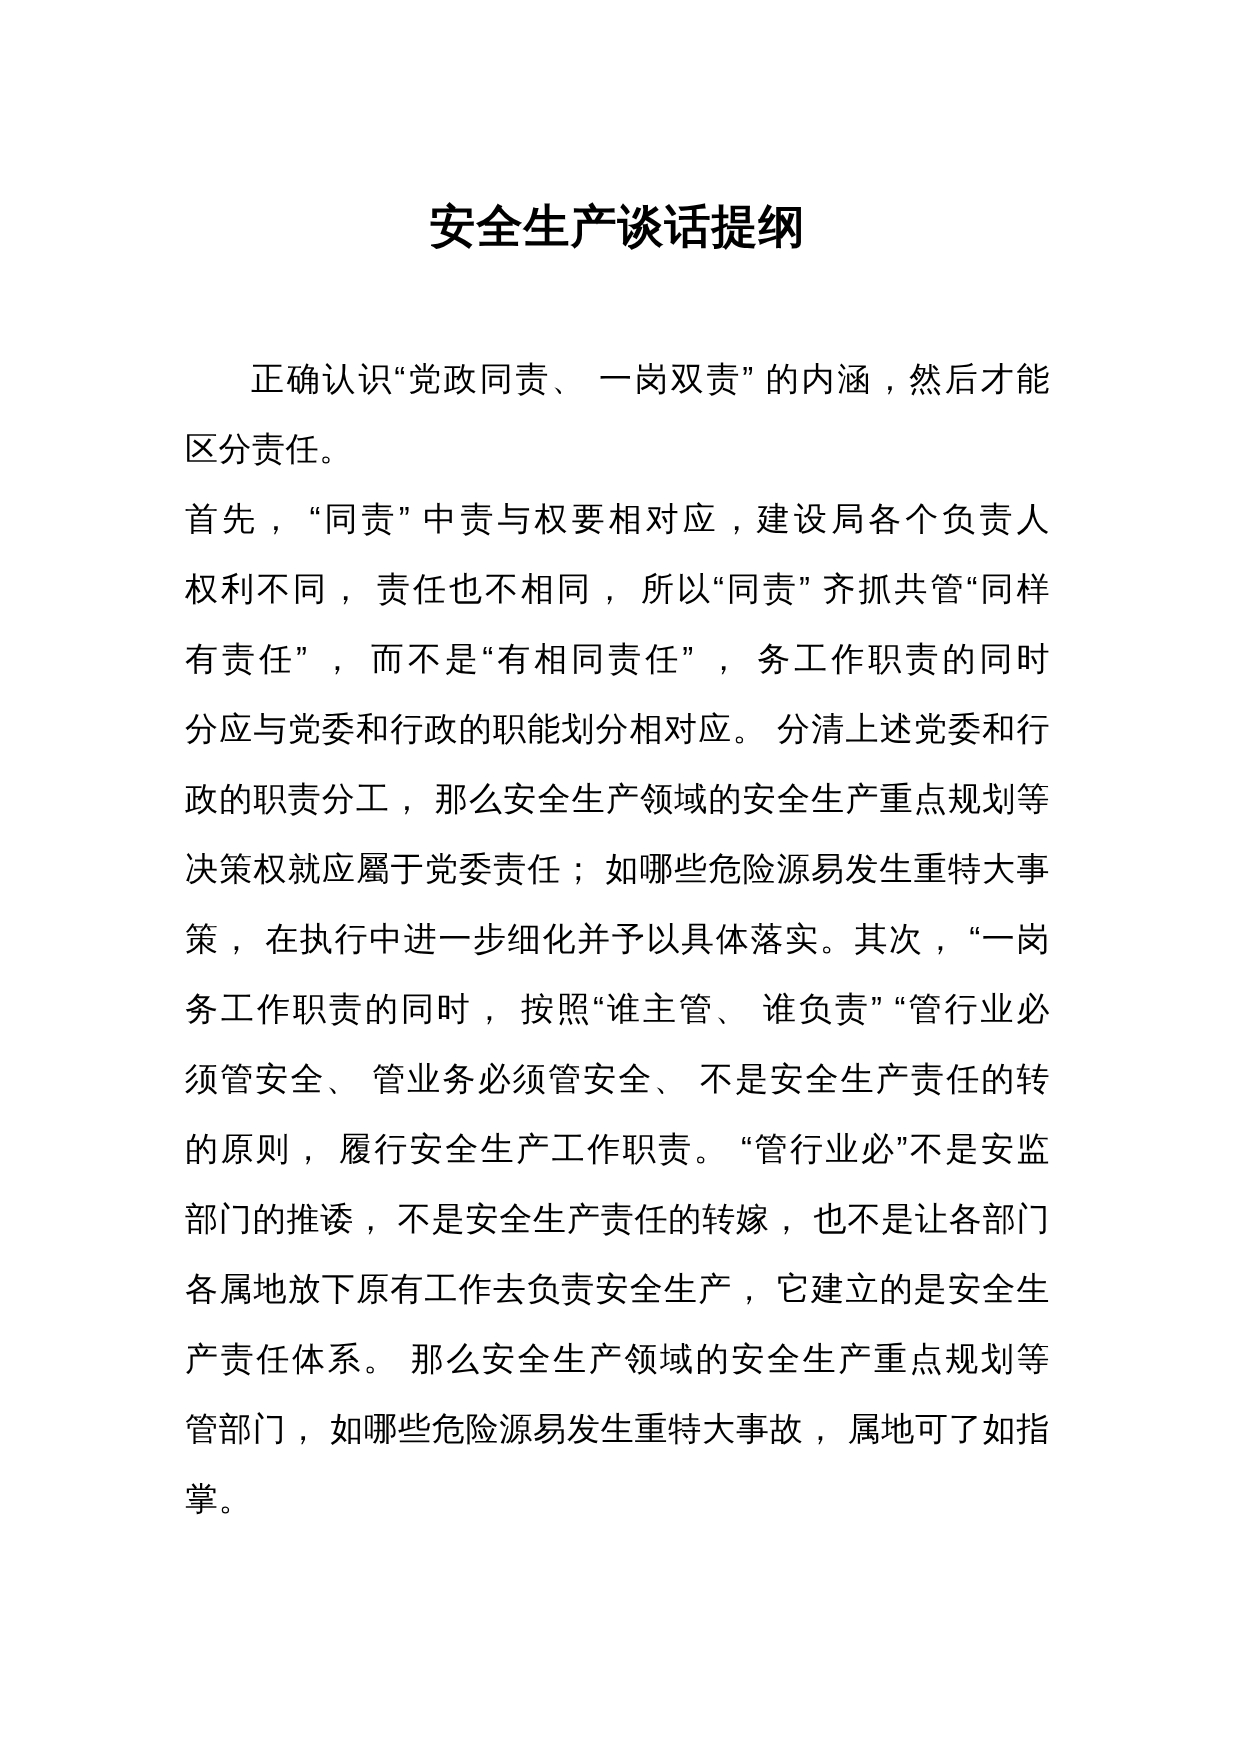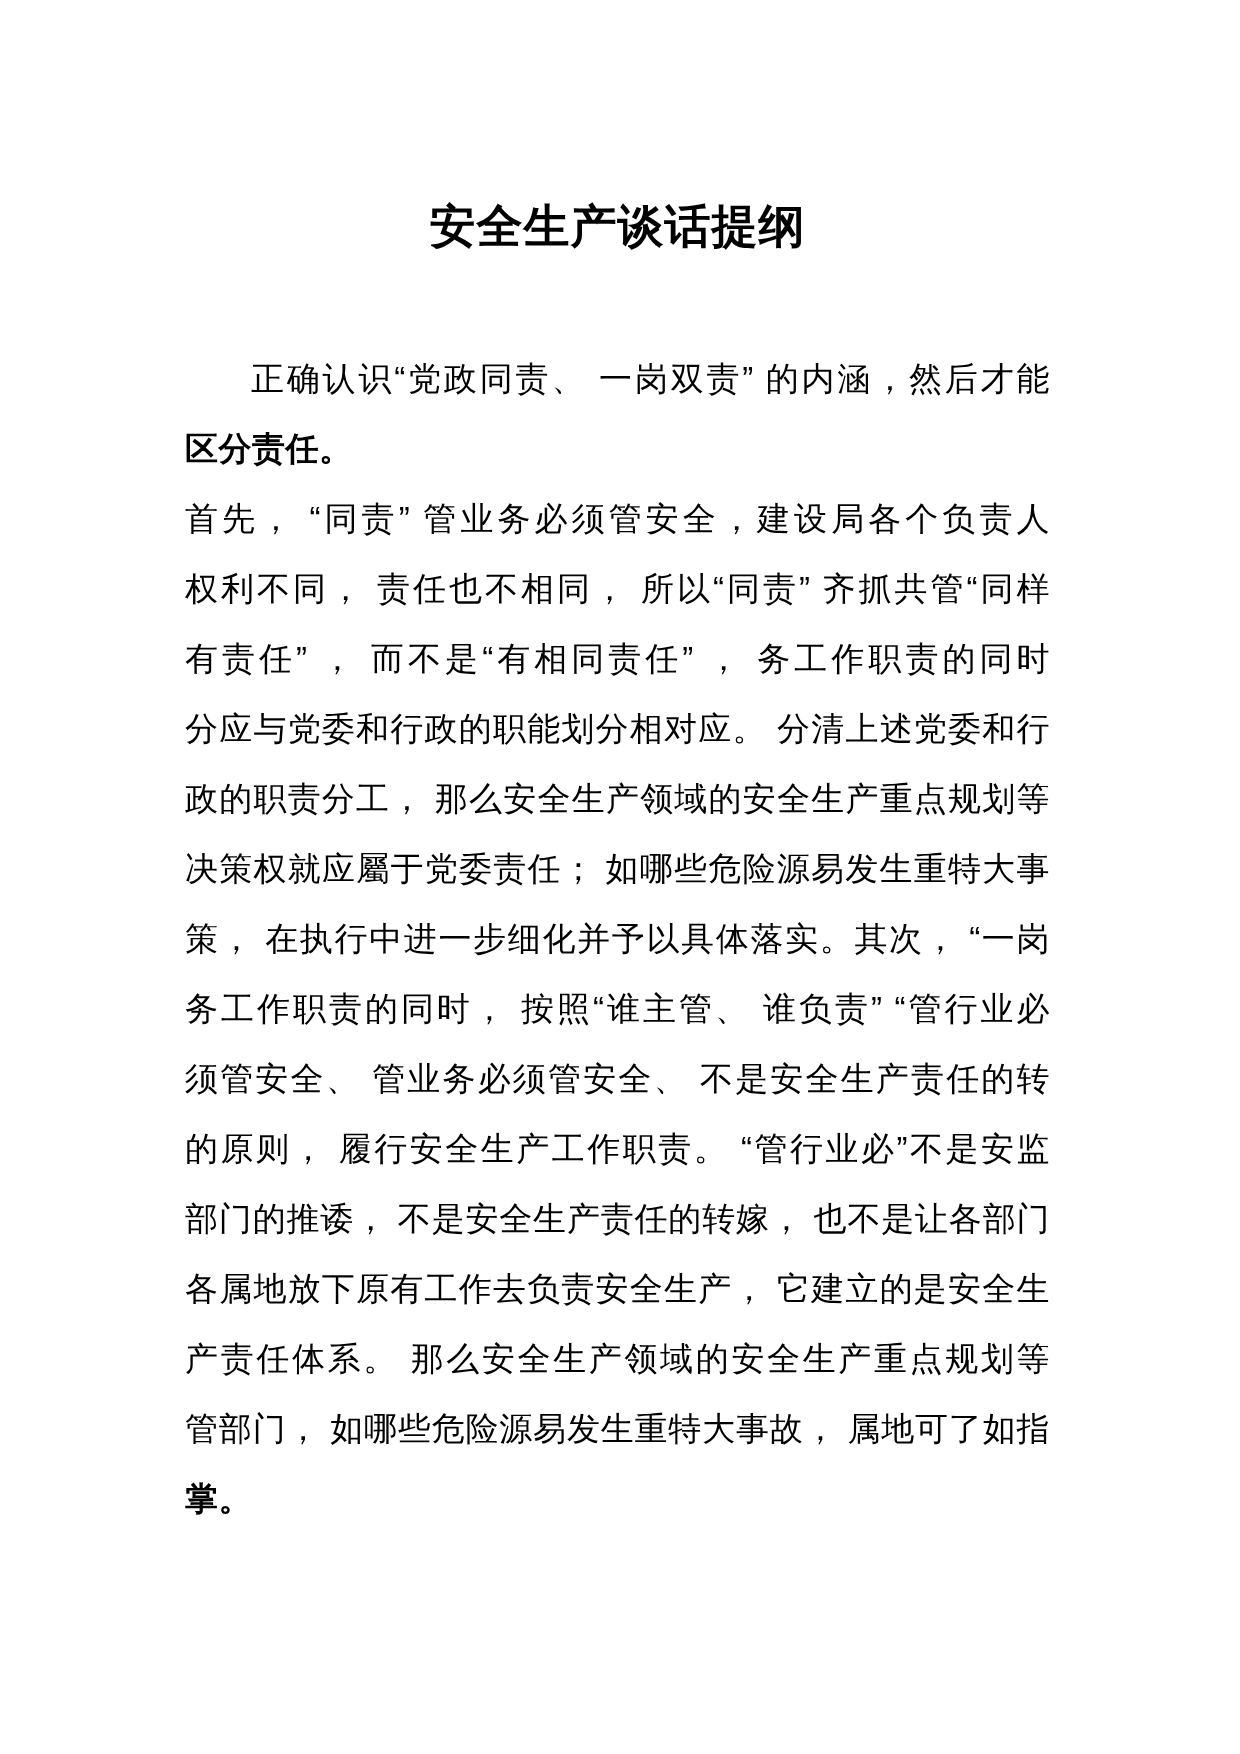--- a/index.html
+++ b/index.html
@@ -35,35 +35,34 @@
   }
   .text-line {
     height: 70px;
     text-align: justify;
     
     text-align-last: justify;
     overflow: hidden;
   }
   .text-line.para-last {
     text-align-last: left;
-    font-weight: bold;
   }
   .text-line.first-indent {
     text-indent: 66px;
   }
 </style>
 </head>
 <body>
 
 <div class="page">
   <h1 class="doc-title">安全生产谈话提纲</h1>
   <div class="doc-content">
       <div class="text-line first-indent">正确认识“党政同责、 一岗双责” 的内涵，然后才能</div>
       <div class="text-line para-last">区分责任。</div>
-      <div class="text-line">首先， “同责” 管业务必须管安全，建设局各个负责人</div>
+      <div class="text-line">首先， “同责” 中责与权要相对应，建设局各个负责人</div>
       <div class="text-line">权利不同， 责任也不相同， 所以“同责” 齐抓共管“同样</div>
       <div class="text-line">有责任” ， 而不是“有相同责任” ， 务工作职责的同时</div>
       <div class="text-line">分应与党委和行政的职能划分相对应。 分清上述党委和行</div>
       <div class="text-line">政的职责分工， 那么安全生产领域的安全生产重点规划等</div>
       <div class="text-line">决策权就应屬于党委责任； 如哪些危险源易发生重特大事故</div>
       <div class="text-line">策， 在执行中进一步细化并予以具体落实。其次， “一岗</div>
       <div class="text-line">务工作职责的同时， 按照“谁主管、 谁负责” “管行业必</div>
       <div class="text-line">须管安全、 管业务必须管安全、 不是安全生产责任的转嫁”</div>
       <div class="text-line">的原则， 履行安全生产工作职责。 “管行业必”不是安监</div>
       <div class="text-line">部门的推诿， 不是安全生产责任的转嫁， 也不是让各部门</div>

